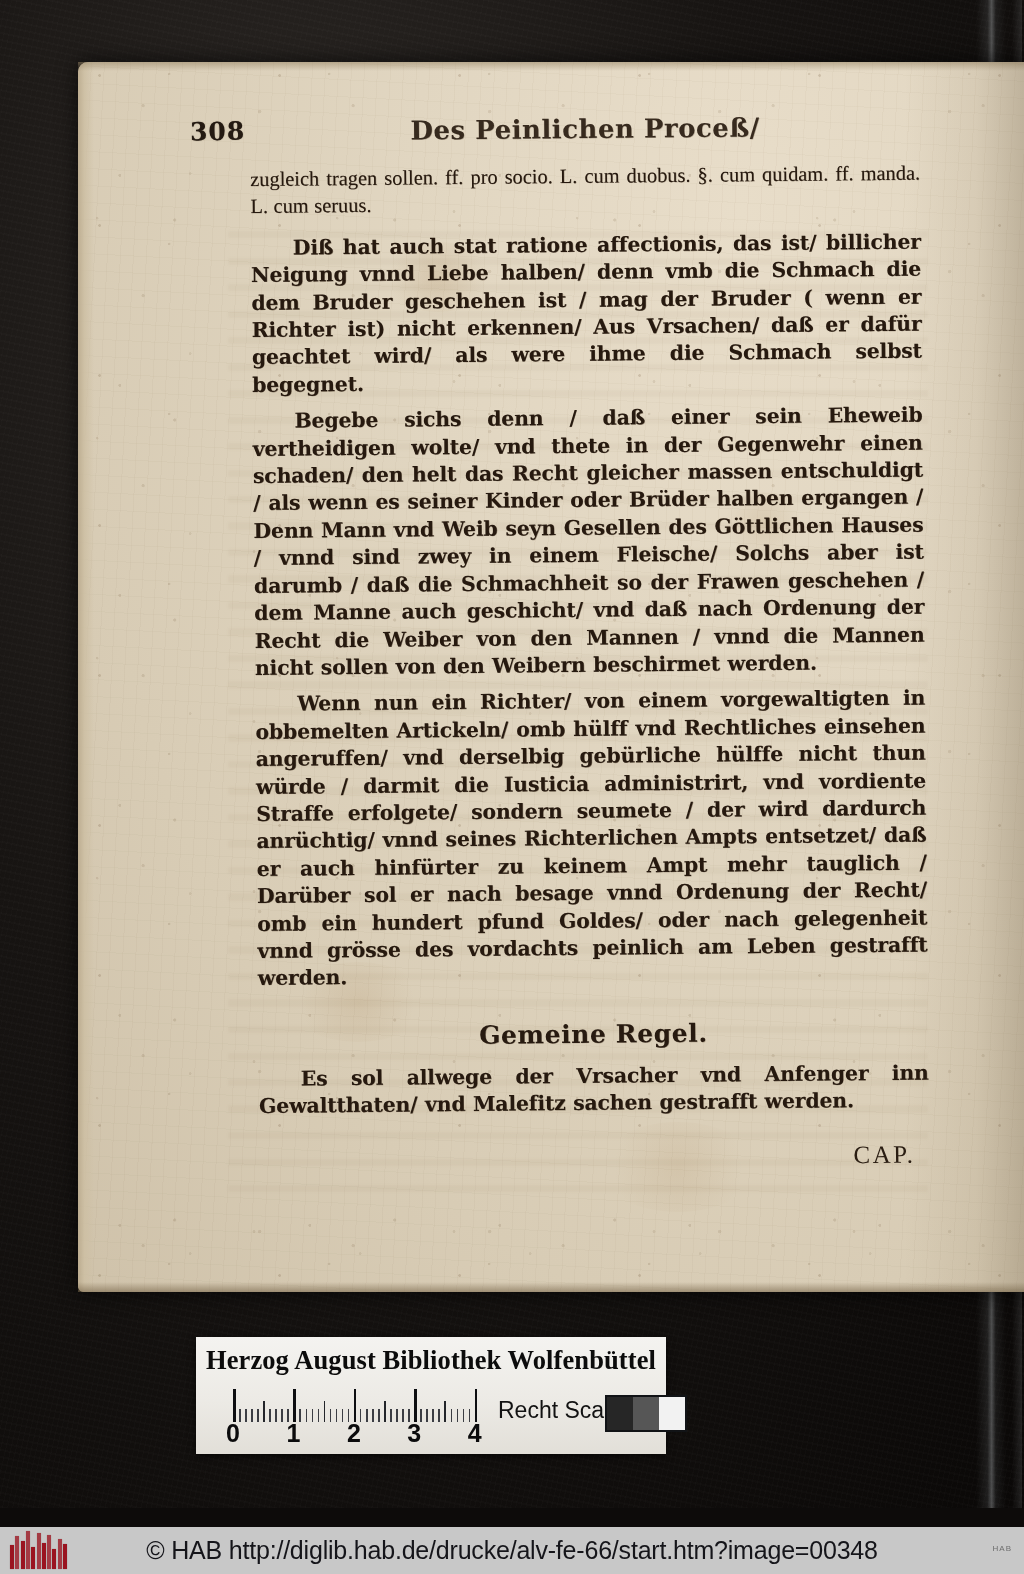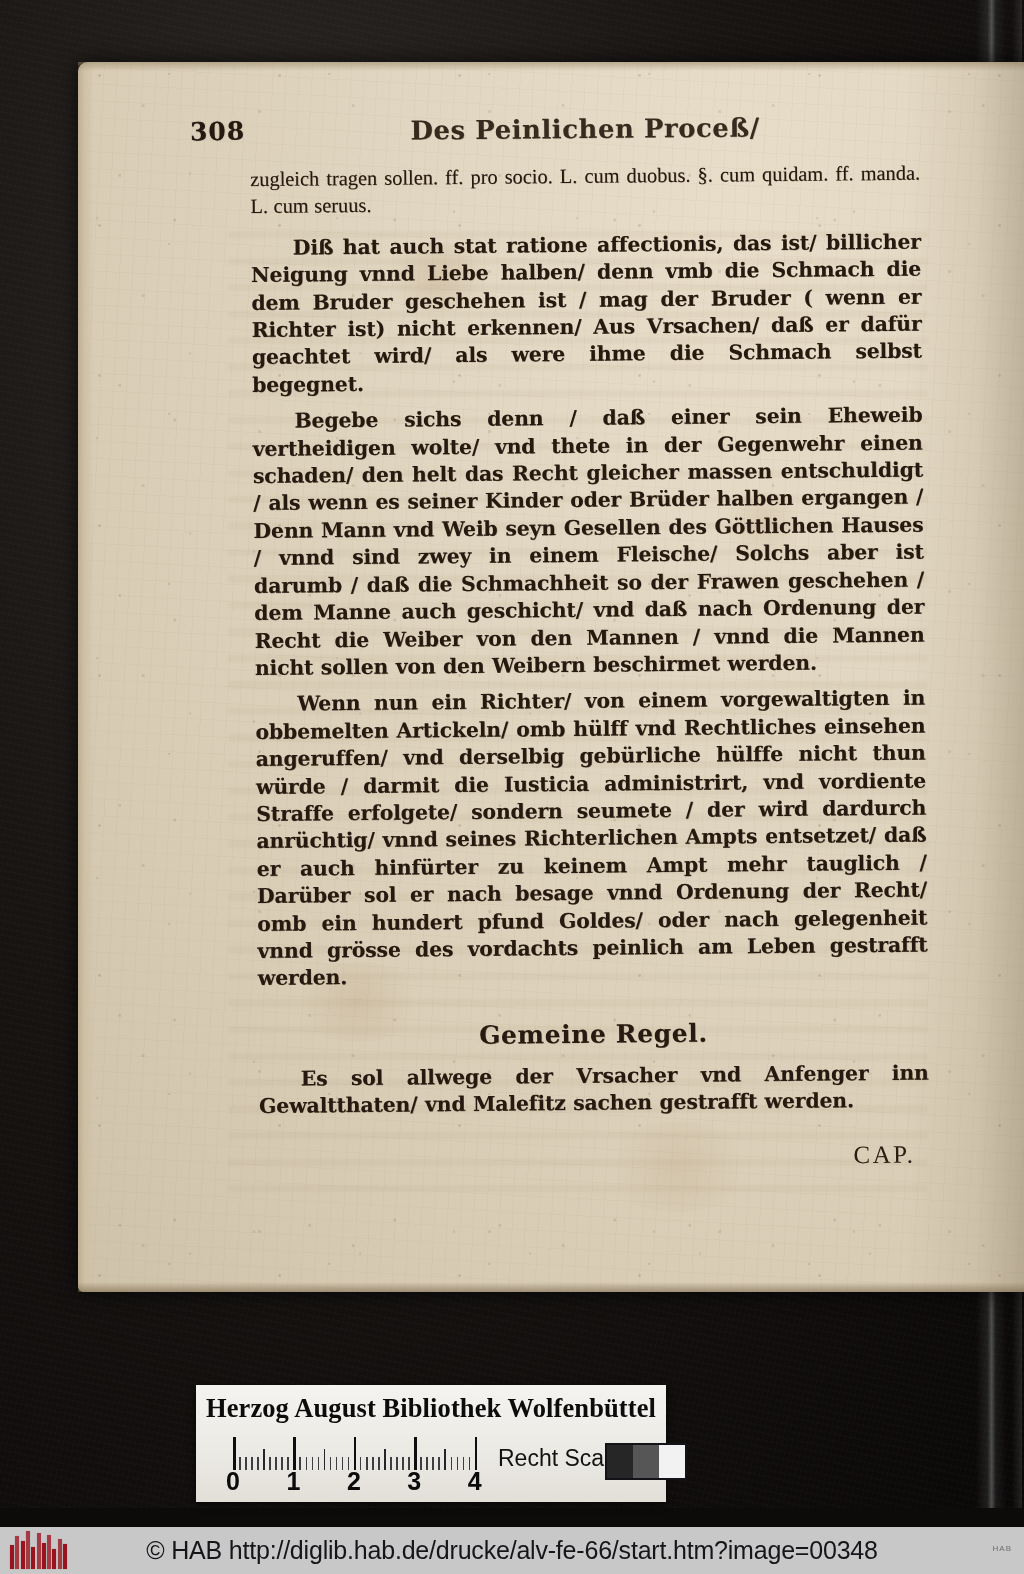--- a/index.html
+++ b/index.html
@@ -150,21 +150,20 @@
   .foxing{
     position:absolute;pointer-events:none;border-radius:50%;
     background:radial-gradient(circle, rgba(146,104,52,.30), rgba(146,104,52,0) 70%);
   }
 
   
   #refcard{
     position:absolute;left:196px;top:1337px;width:470px;height:117px;
     background:linear-gradient(180deg,#f4f3f0 0%,#eceae5 55%,#e2dfd8 100%);
     box-shadow:0 2px 7px rgba(0,0,0,.7);
-    margin-top:48px;
   }
   #refcard .cardtitle{
     position:absolute;left:0;top:8px;width:100%;text-align:center;
     font-family:"Liberation Serif", serif;font-weight:bold;
     font-size:26.5px;color:#0c0c0c;letter-spacing:.1px;
   }
   #ruler{position:absolute;left:37px;top:52px;width:255px;height:58px;}
   #ruler .ticks{position:absolute;left:0;top:0;width:255px;height:33px;}
   #ruler .t{position:absolute;bottom:0;width:2px;background:#15161a;}
   #ruler .t.mm{height:13px;width:1.6px;background:#3c3e44;}

